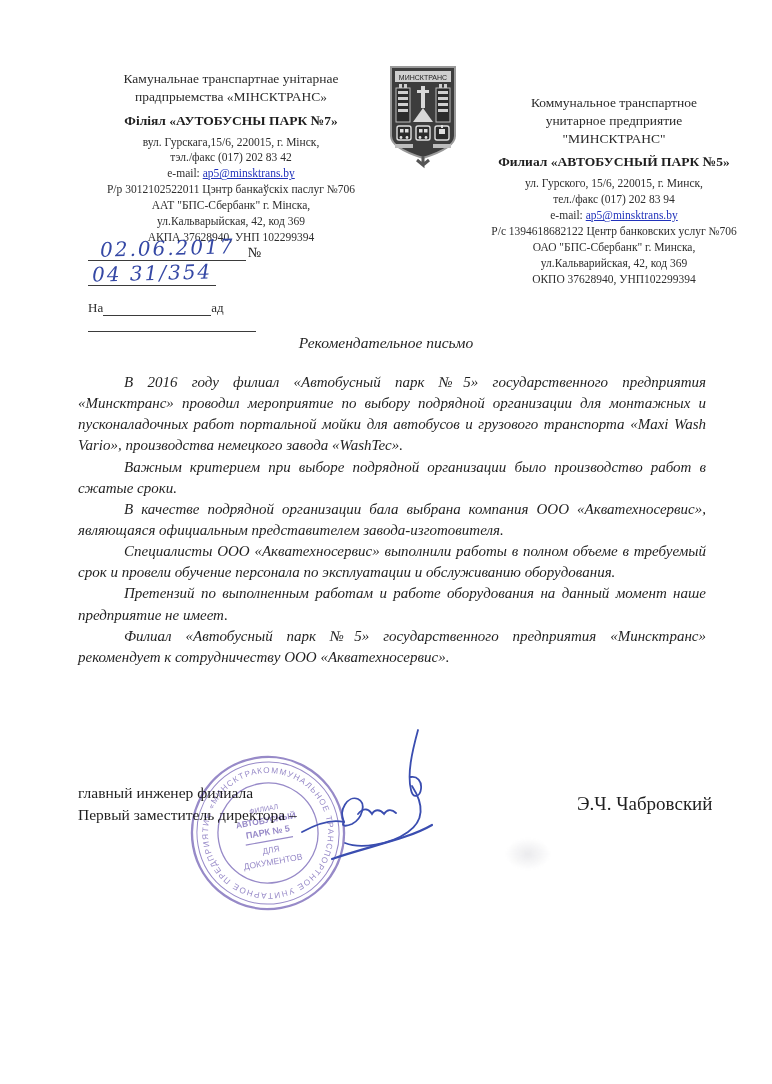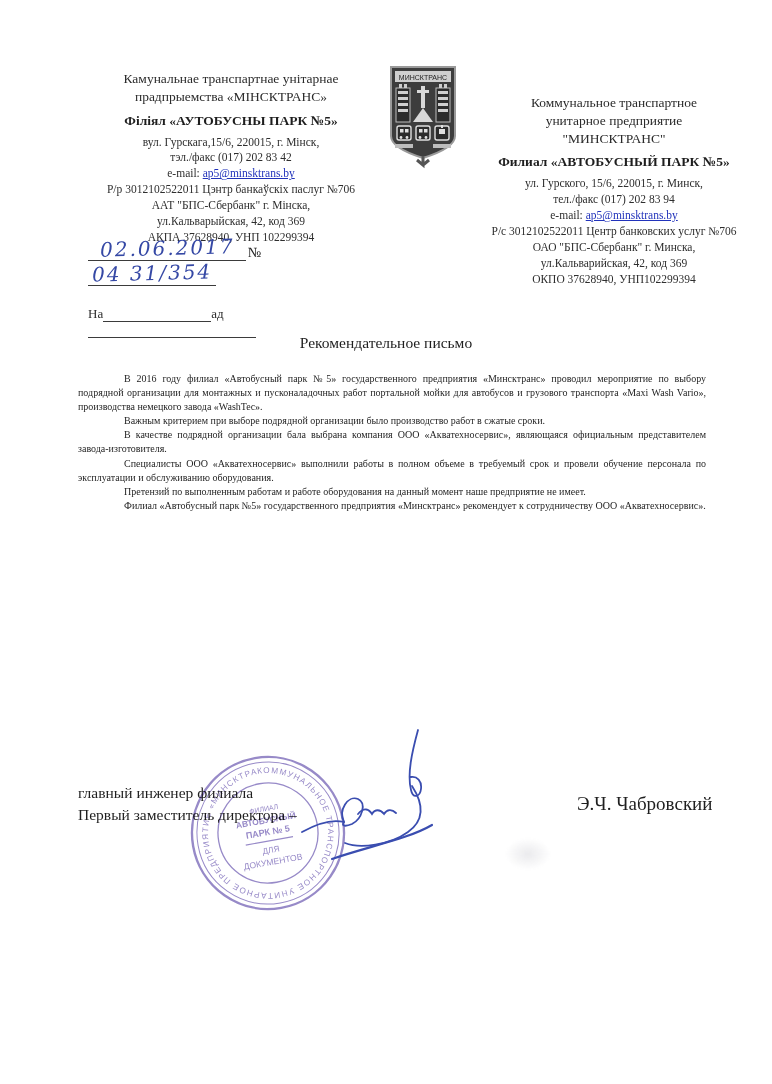--- a/index.html
+++ b/index.html
@@ -16,46 +16,46 @@
   .email-link{color:#2233bb;text-decoration:underline;}
   
   .logo{position:absolute;top:64px;left:383px;width:80px;height:106px;}
   
   .refline{position:absolute;top:236px;left:88px;width:300px;font-size:13px;}
   .hand{font-style:italic;color:#3548a5;font-size:20px;letter-spacing:2px;
         font-family:"DejaVu Serif",serif;transform:rotate(-1.5deg);display:inline-block;}
   .u-date{display:inline-block;width:158px;border-bottom:1.2px solid #3b3b3b;text-align:center;vertical-align:bottom;}
   .no-label{font-size:14px;color:#222;margin:0 2px;}
   .u-num{display:inline-block;width:128px;border-bottom:1.2px solid #3b3b3b;text-align:center;vertical-align:bottom;}
-  .na-line{margin-top:20px;font-size:13px;color:#2c2c2c;}
+  .na-line{margin-top:14px;font-size:13px;color:#2c2c2c;}
   .u-na{display:inline-block;width:108px;border-bottom:1.2px solid #3b3b3b;vertical-align:bottom;height:14px;}
   .u-ad{display:inline-block;width:168px;border-bottom:1.2px solid #3b3b3b;vertical-align:bottom;height:14px;}
   
-  .title{position:absolute;top:334px;left:0;width:772px;text-align:center;font-size:15.5px;color:#1f1f1f;}
+  .title{position:absolute;top:334px;left:0;width:772px;text-align:center;font-size:15.5px;color:#1f1f1f;font-style:italic;}
   .body{position:absolute;top:372px;left:78px;width:628px;}
-  .body p{margin:0;text-align:justify;text-indent:46px;font-size:10px;line-height:1.41;color:#1f1f1f;}
+  .body p{margin:0;text-align:justify;text-indent:46px;font-size:15px;line-height:1.41;color:#1f1f1f;font-style:italic;}
   
   .sig-position{position:absolute;top:782px;left:78px;font-size:15.5px;line-height:1.45;color:#1f1f1f;}
   .sig-name{position:absolute;top:793px;left:577px;font-size:19px;color:#1f1f1f;}
   .stamp{position:absolute;top:753px;left:188px;width:160px;height:160px;
          transform:rotate(-10deg);opacity:.8;mix-blend-mode:multiply;}
   .stamp text{font-family:"Liberation Sans","DejaVu Sans",sans-serif;}
   .signature-ink{position:absolute;top:726px;left:300px;width:180px;height:150px;}
   .smudge{position:absolute;top:838px;left:505px;width:46px;height:32px;border-radius:50%;
           background:radial-gradient(ellipse at center,rgba(140,140,155,0.18),rgba(140,140,155,0) 70%);
           filter:blur(1px);}
 </style>
 </head>
 <body>
 
 <div class="page">
 
   <div class="lh-left">
     <div class="lh-org">Камунальнае транспартнае унітарнае прадпрыемства «МІНСКТРАНС»</div>
-    <div class="lh-branch">Філіял «АУТОБУСНЫ ПАРК №5»</div>
+    <div class="lh-branch">Філіял «АУТОБУСНЫ ПАРК №7»</div>
     <div class="lh-small">вул. Гурскага,15/6, 220015, г. Мінск,</div>
     <div class="lh-small">тэл./факс (017) 202 83 42</div>
     <div class="lh-small"><span>e-mail: </span><span class="email-link">ap5@minsktrans.by</span></div>
     <div class="lh-small">Р/р 3012102522011 Цэнтр банкаўскіх паслуг №706</div>
     <div class="lh-small">ААТ "БПС-Сбербанк" г. Мінска,</div>
     <div class="lh-small">ул.Кальварыйская, 42, код 369</div>
     <div class="lh-small">АКПА 37628940, УНП 102299394</div>
   </div>
 
   <div class="logo">
@@ -106,21 +106,21 @@
   </div>
 
   <div class="lh-right">
     <div class="lh-org">Коммунальное транспартное</div>
     <div class="lh-org">унитарное предприятие</div>
     <div class="lh-org">"МИНСКТРАНС"</div>
     <div class="lh-branch">Филиал «АВТОБУСНЫЙ ПАРК №5»</div>
     <div class="lh-small">ул. Гурского, 15/6, 220015, г. Минск,</div>
     <div class="lh-small">тел./факс (017) 202 83 94</div>
     <div class="lh-small"><span>e-mail: </span><span class="email-link">ap5@minsktrans.by</span></div>
-    <div class="lh-small">Р/с 3012102522011 Центр банковских услуг №706</div>
+    <div class="lh-small">Р/с 1394618682122 Центр банковских услуг №706</div>
     <div class="lh-small">ОАО "БПС-Сбербанк" г. Минска,</div>
     <div class="lh-small">ул.Кальварийская, 42, код 369</div>
     <div class="lh-small">ОКПО 37628940, УНП102299394</div>
   </div>
 
   <div class="refline">
     <span class="u-date"><span class="hand">02.06.2017</span></span><span class="no-label">№</span><span class="u-num"><span class="hand">04 31/354</span></span>
     <div class="na-line">
       <span>На</span><span class="u-na"></span><span>ад</span><span class="u-ad"></span>
     </div>

